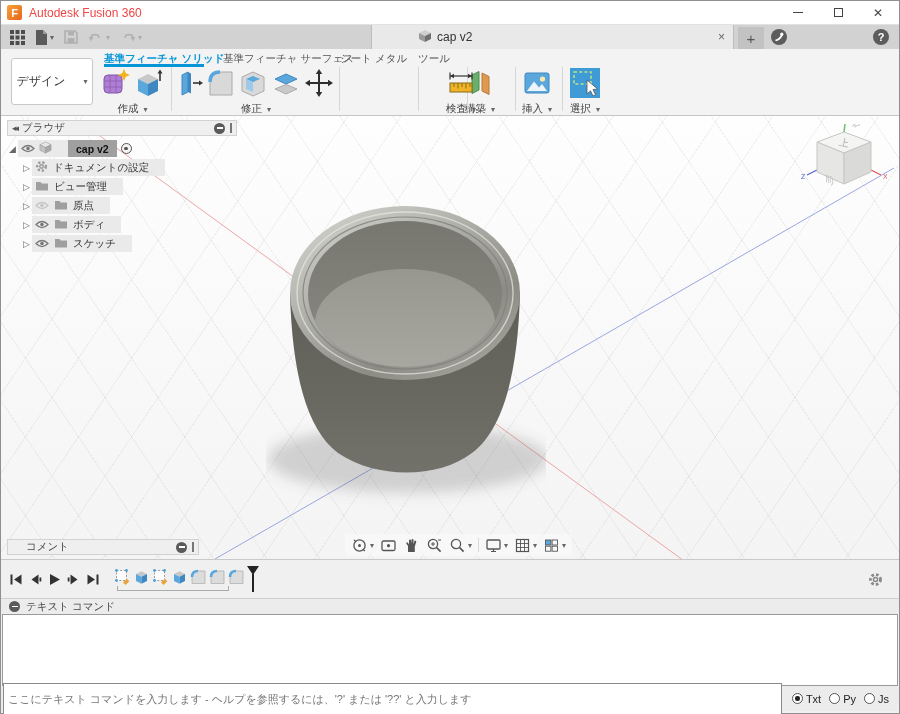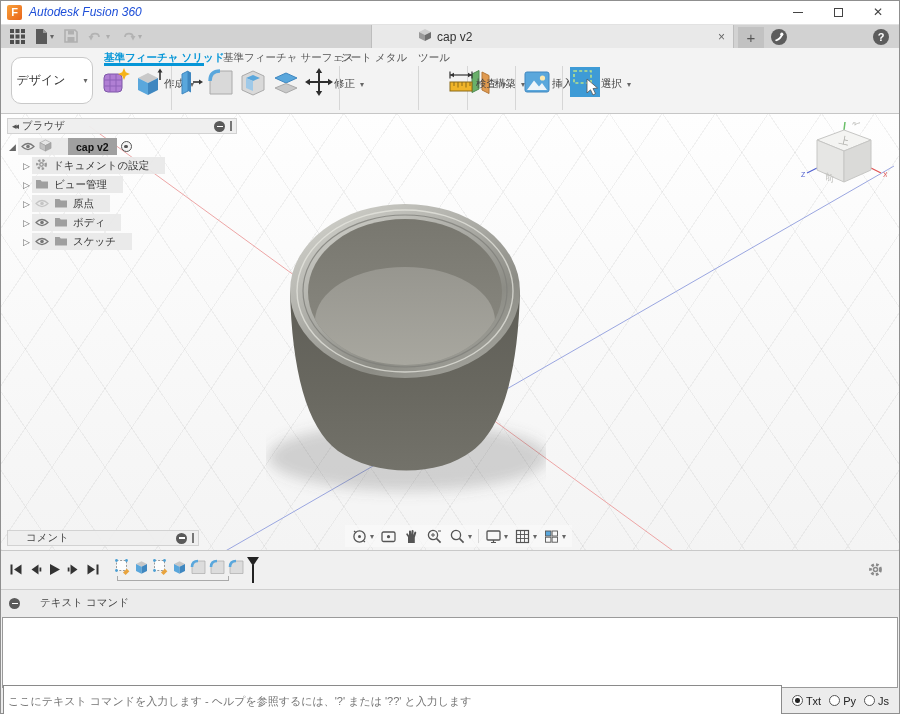--- a/index.html
+++ b/index.html
@@ -3,21 +3,21 @@
 <meta charset="utf-8">
 <style>
   * { margin:0; padding:0; box-sizing:border-box; }
   html,body { width:900px; height:714px; overflow:hidden; }
   body { font-family:"Liberation Sans","DejaVu Sans",sans-serif; font-size:12px; color:#333; }
   #app { width:900px; height:714px; border:1px solid #8f8f8f; background:#f0f0f0; position:relative; display:flex; flex-direction:column; }
 
   
   .titlebar { height:24px; background:#fff; display:flex; align-items:center; padding:0 6px; border-bottom:1px solid #e2e2e2; }
   .f-logo { width:15px; height:15px; border-radius:2px; background:linear-gradient(135deg,#f9a13a,#e8641b); color:#fff; font-weight:bold; font-size:11px; display:flex; align-items:center; justify-content:center; margin-right:7px; }
-  .app-title { font-size:12px; color:#1d4ed8;font-style:italic; }
+  .app-title { font-size:12px; color:#ef4444; }
   .win-controls { margin-left:auto; display:flex; align-items:center; gap:26px; padding-right:8px; }
   .win-btn { width:14px; height:14px; display:flex; align-items:center; justify-content:center; cursor:pointer; color:#444; font-size:12px; }
   .min-glyph { width:10px; height:1px; background:#444; display:inline-block; }
   .max-glyph { width:9px; height:9px; border:1px solid #444; display:inline-block; }
 
   
   .appbar { height:24px; background:#d2d2d2; display:flex; align-items:center; position:relative; }
   .appbar .qat { display:flex; align-items:center; gap:4px; padding-left:6px; }
   .qat-btn { display:flex; align-items:center; padding:2px 3px; cursor:pointer; }
   .qat-btn svg { display:block; }
@@ -26,25 +26,25 @@
   .doc-tab { position:absolute; left:370px; top:0; width:363px; height:24px; background:#e9e9e9; display:flex; align-items:center; padding-left:46px; border-left:1px solid #bdbdbd; border-right:1px solid #bdbdbd; }
   .doc-tab .cube { margin-right:5px; }
   .doc-tab-label { font-size:12px; color:#333; }
   .tab-close { margin-left:auto; margin-right:8px; color:#666; font-size:12px; cursor:pointer; }
   .new-tab-btn { position:absolute; left:737px; top:2px; width:26px; height:22px; background:#c2c2c2; color:#555; font-size:15px; display:flex; align-items:center; justify-content:center; cursor:pointer; }
   .ext-btn { position:absolute; left:770px; top:4px; cursor:pointer; }
   .help-btn { position:absolute; right:10px; top:4px; width:16px; height:16px; border-radius:50%; background:#5c5c5c; color:#fff; font-size:11px; font-weight:bold; display:flex; align-items:center; justify-content:center; cursor:pointer; }
 
   
   .ribbon { height:67px; background:#f3f3f3; position:relative; border-bottom:1px solid #c6c6c6; }
-  .workspace-btn { position:absolute; left:10px; top:9px; width:82px; height:47px; background:#fff; border:1px solid #c9c9c9; border-radius:10px; display:flex; align-items:center; justify-content:center; gap:16px; font-size:12px; cursor:pointer; }
+  .workspace-btn { position:absolute; left:10px; top:9px; width:82px; height:47px; background:#fff; border:1px solid #c9c9c9; border-radius:3px; display:flex; align-items:center; justify-content:center; gap:16px; font-size:12px; cursor:pointer; }
   .rtab { position:absolute; top:3px; font-size:10.5px; color:#555; cursor:pointer; text-align:center; white-space:nowrap; }
   .rtab.active { color:#0696d7; font-weight:bold; }
   .rtab-underline { position:absolute; left:103px; top:15px; width:100px; height:3px; background:#0696d7; }
-  .rgroup { position:absolute; top:18px; display:flex; flex-direction:row; align-items:center; }
+  .rgroup { position:absolute; top:18px; display:flex; flex-direction:column; align-items:center; }
   .rgroup-icons { display:flex; align-items:flex-start; gap:3px; height:33px; }
   .rgroup-label { font-size:10.5px; color:#444; margin-top:2px; white-space:nowrap; cursor:pointer; }
   .rdivider { position:absolute; top:18px; width:1px; height:44px; background:#d6d6d6; }
 
   
   .viewport { height:443px; position:relative; overflow:hidden;
     background:
       repeating-linear-gradient(56deg, rgba(130,130,130,0.10) 0px, rgba(130,130,130,0.10) 1px, transparent 1px, transparent 44px),
       repeating-linear-gradient(-56deg, rgba(130,130,130,0.10) 0px, rgba(130,130,130,0.10) 1px, transparent 1px, transparent 44px),
       linear-gradient(#fefefe,#f4f4f4);
@@ -90,21 +90,21 @@
   .tl-pb-btn { cursor:pointer; display:flex; }
   .tl-features { display:flex; align-items:flex-start; gap:2px; position:relative; padding-bottom:5px; }
   .tl-features::after { content:""; position:absolute; left:3px; right:16px; bottom:0; height:4px; border-bottom:1px solid #aaa; border-left:1px solid #aaa; border-right:1px solid #aaa; }
   .tl-feature { cursor:pointer; display:flex; }
   .tl-playhead { width:14px; height:26px; position:relative; cursor:grab; margin-left:1px; }
   .tl-playhead .stem { position:absolute; left:6px; top:8px; width:2px; height:18px; background:#222; }
   .tl-playhead .flag { position:absolute; left:1px; top:0; width:0; height:0; border-left:6px solid transparent; border-right:6px solid transparent; border-top:9px solid #222; }
   .tl-gear { margin-left:auto; margin-right:8px; cursor:pointer; display:flex; }
 
   
-  .tc-header { height:29px; background:#ececec; border-top:1px solid #cfcfcf; display:flex; align-items:center; gap:20px; padding:0 8px; font-size:10.5px; color:#444; }
+  .tc-header { height:16px; background:#ececec; border-top:1px solid #cfcfcf; display:flex; align-items:center; gap:6px; padding:0 8px; font-size:10.5px; color:#444; }
   .tc-body { height:72px; background:#fff; border:1px solid #9a9a9a; margin:0 1px; }
   .statusbar { height:25px; background:#ececec; display:flex; align-items:center; padding:2px; }
   .cmd-input { flex:1; height:32px; border:1px solid #8a8a8a; background:#fff; font-size:11px; color:#555; padding:10px 4px; font-family:"Liberation Sans","DejaVu Sans",sans-serif; }
   .mode-group { display:flex; align-items:center; gap:8px; padding:0 8px 0 10px; font-size:11px; color:#222; }
   .mode-opt { display:flex; align-items:center; gap:3px; cursor:pointer; }
   .radio { width:11px; height:11px; border:1px solid #555; border-radius:50%; background:#fff; position:relative; flex:none; }
   .radio.sel::after { content:""; position:absolute; left:2.4px; top:2.4px; width:4.4px; height:4.4px; border-radius:50%; background:#222; }
 </style>
 </head>
 <body>

